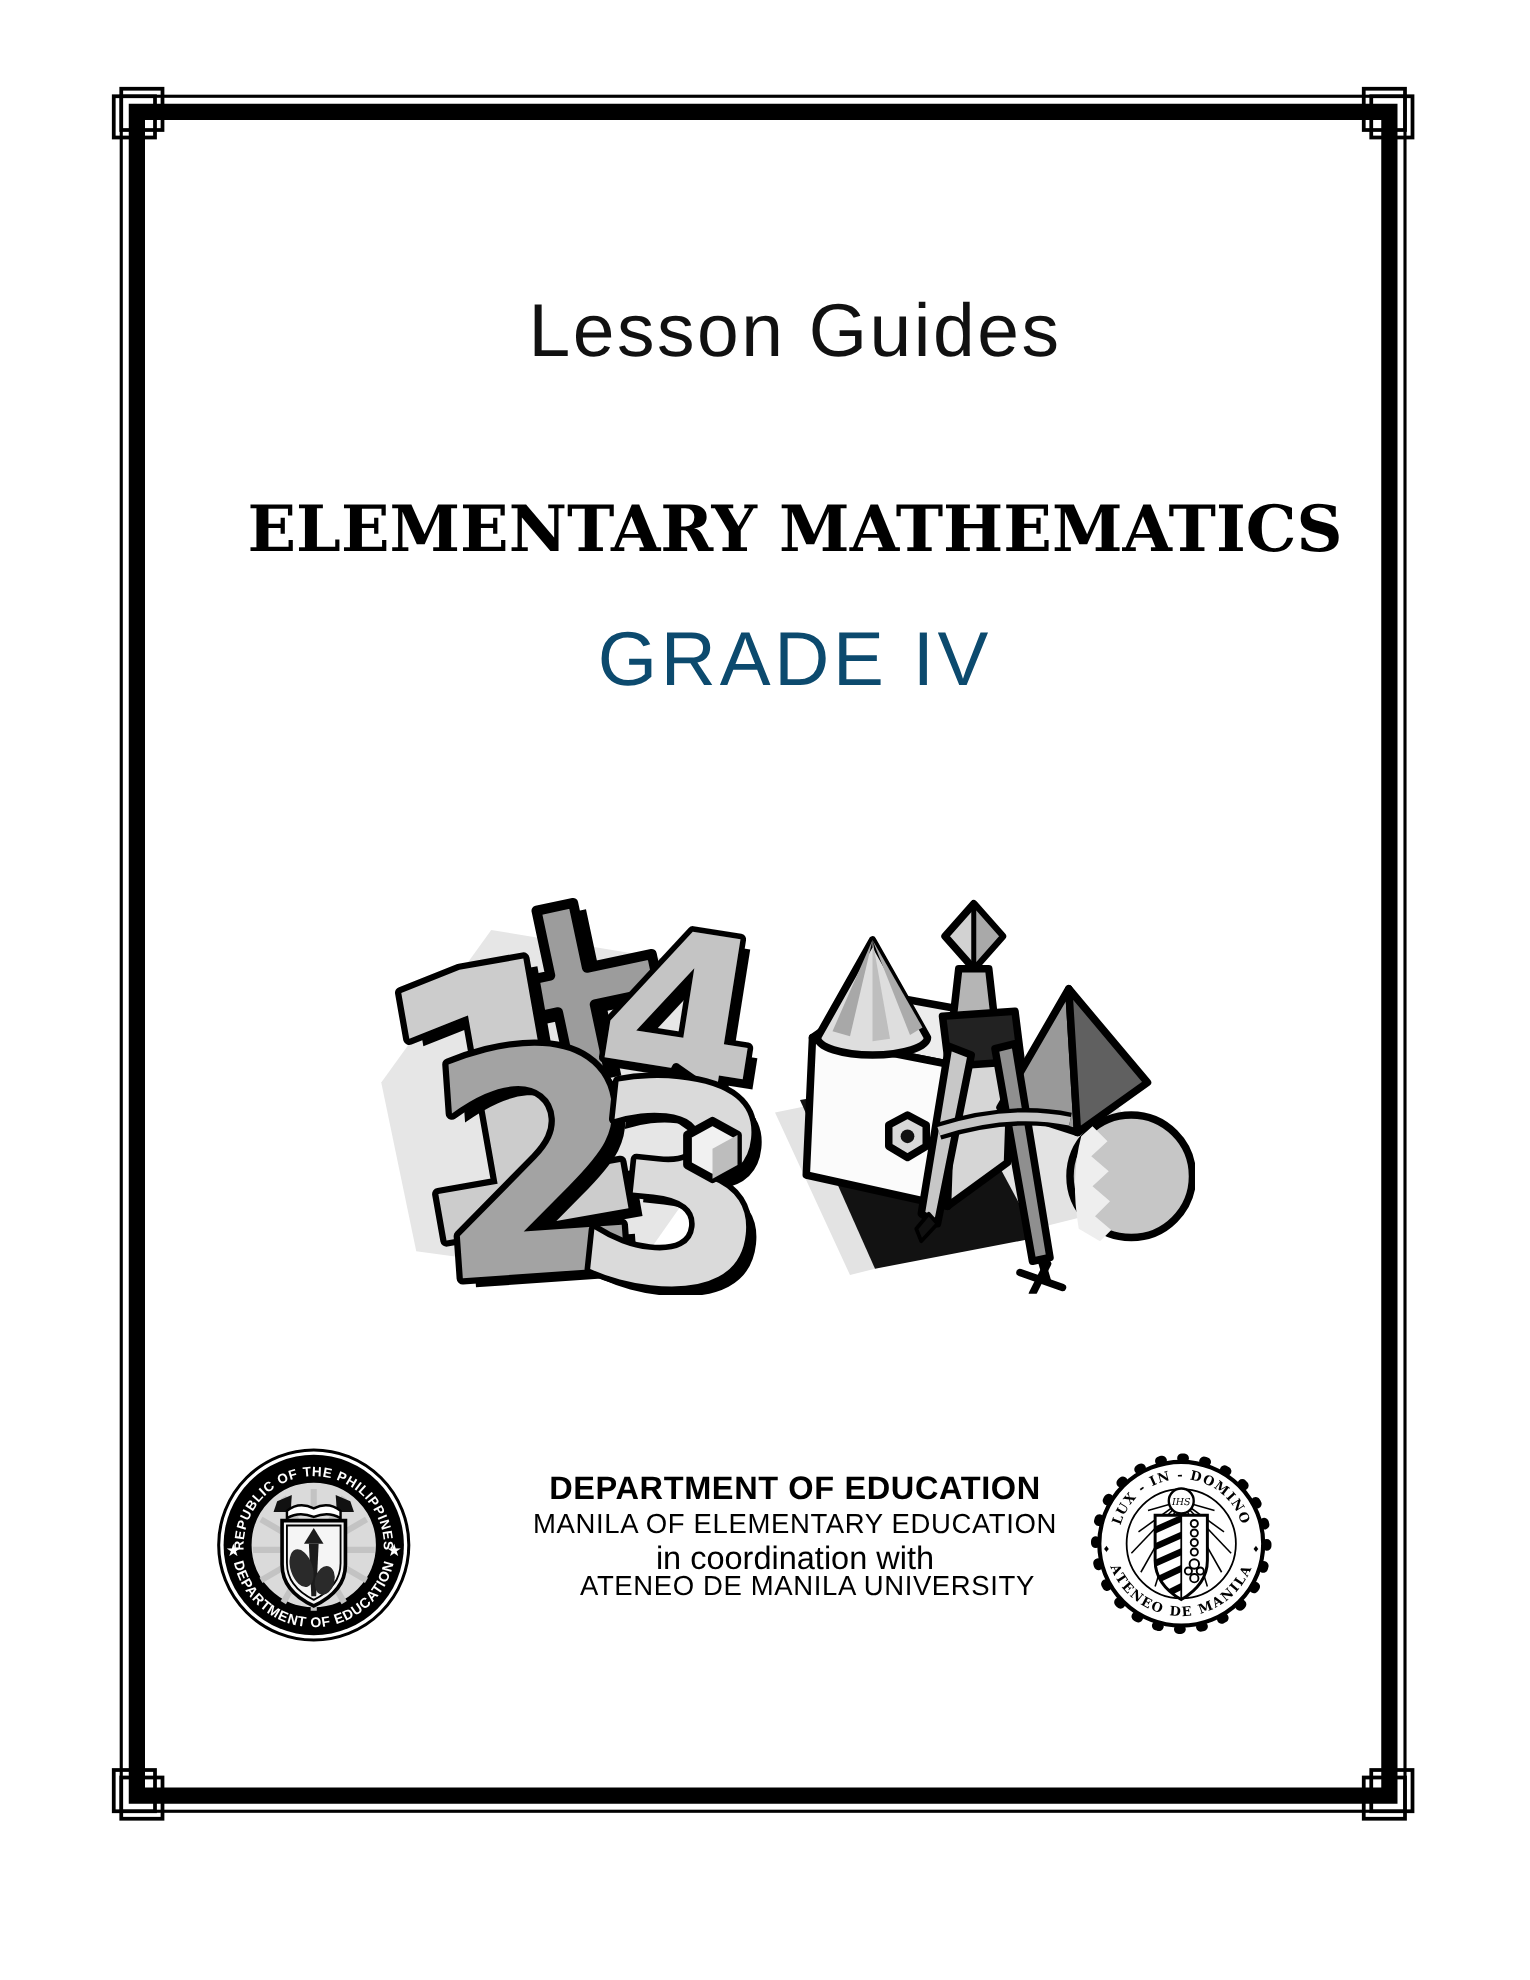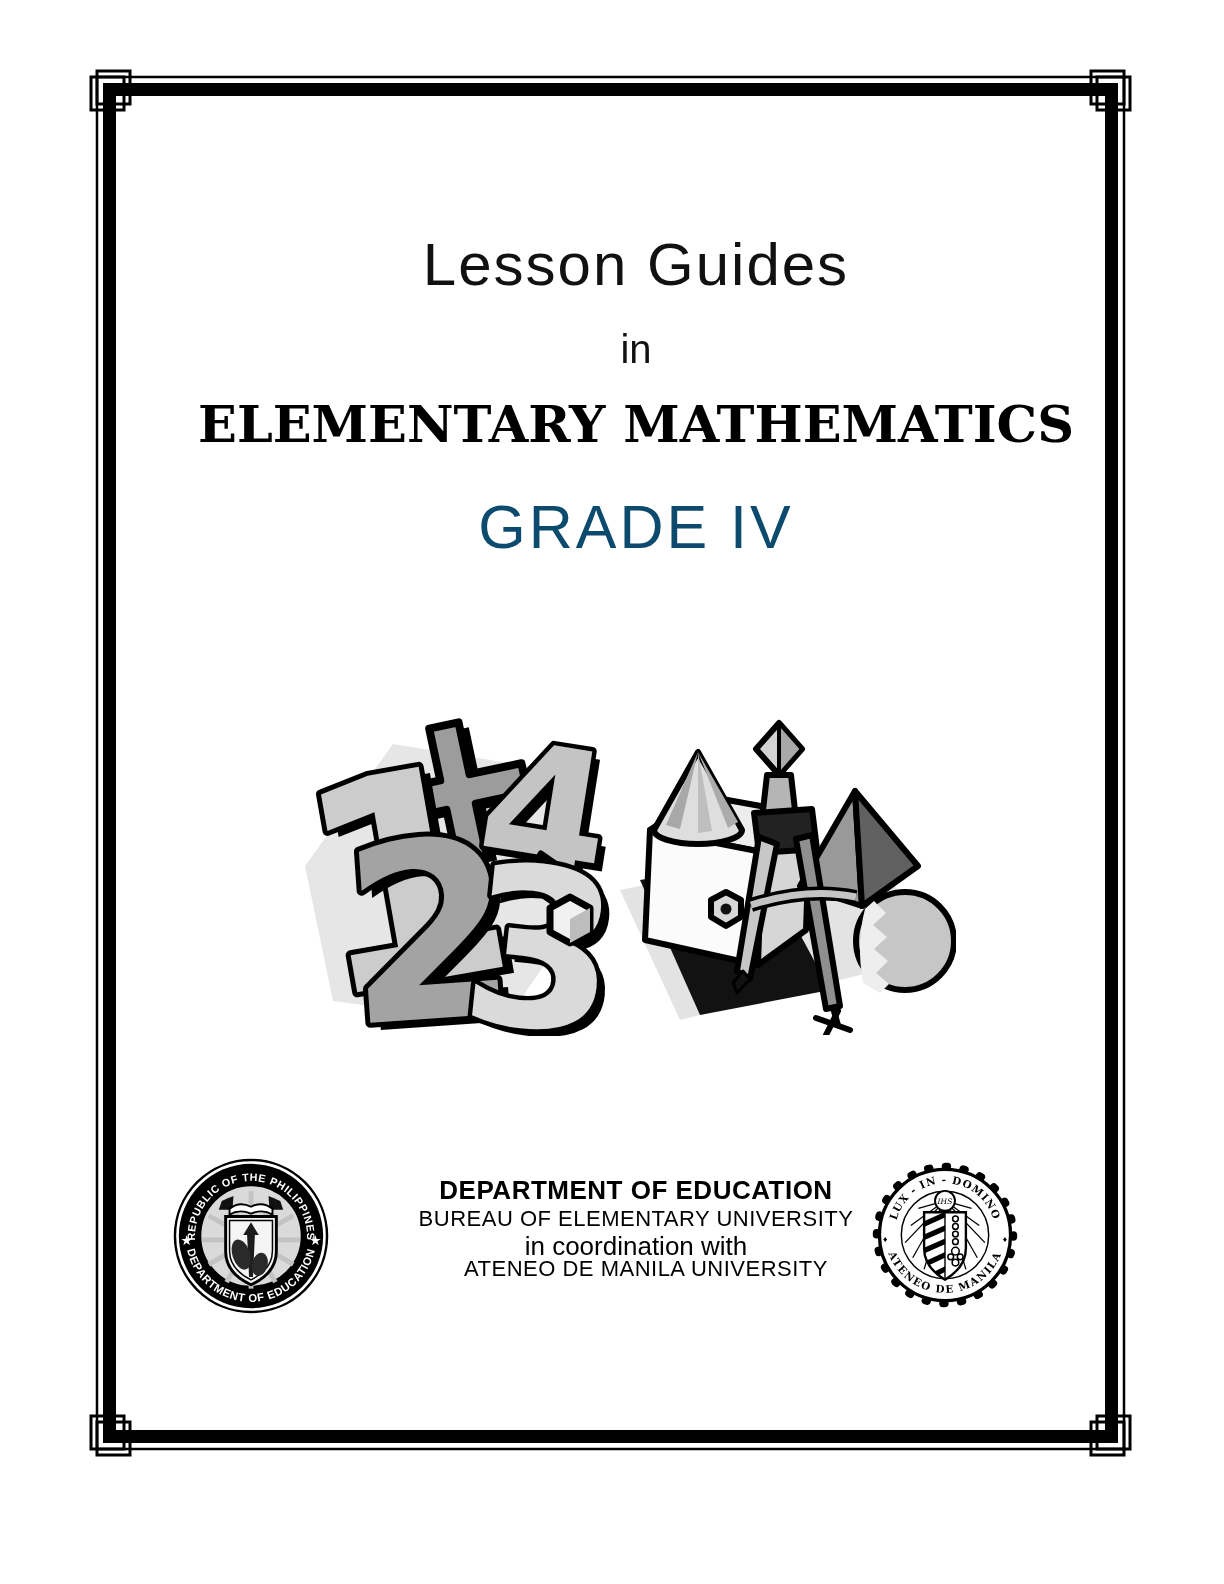--- a/index.html
+++ b/index.html
@@ -38,21 +38,20 @@
       <rect x="1097" y="77" width="33" height="33"></rect>
         <rect x="1091" y="71" width="33" height="33"></rect>
       <rect x="91" y="1416" width="33" height="33"></rect>
         <rect x="97" y="1422" width="33" height="33"></rect>
       <rect x="1097" y="1416" width="33" height="33"></rect>
         <rect x="1091" y="1422" width="33" height="33"></rect>
     </g>
   </svg>
 
   <div class="abs centered title-lesson">Lesson Guides</div>
-  <div class="abs centered title-in">in</div>
   <div class="abs centered title-main">ELEMENTARY MATHEMATICS</div>
   <div class="abs centered title-grade">GRADE IV</div>
 
   <svg class="abs" style="left:293px;top:706px;" width="322" height="330" viewBox="0 0 322 330">
     <polygon points="12,160 100,38 245,62 300,190 210,318 40,295" fill="#e6e6e6"></polygon>
 
     <g transform="rotate(-12 165 86)">
       <path d="M150,18 h30 v53 h53 v30 h-53 v53 h-30 v-53 h-53 v-30 h53 Z" transform="translate(9,7)" fill="#000"></path>
       <path d="M150,18 h30 v53 h53 v30 h-53 v53 h-30 v-53 h-53 v-30 h53 Z" fill="#9c9c9c" stroke="#000" stroke-width="8" stroke-linejoin="round"></path>
     </g>
@@ -224,17 +223,17 @@
       <textPath href="#at-top-arc" startOffset="50%" text-anchor="middle">LUX - IN - DOMINO</textPath>
     </text>
     <text fill="#000" font-family="DejaVu Serif, serif" font-size="11" font-weight="bold" letter-spacing="1.5">
       <textPath href="#at-bot-arc" startOffset="50%" text-anchor="middle">ATENEO DE MANILA</textPath>
     </text>
     <text x="17" y="87" text-anchor="middle" font-size="9" fill="#000">♦</text>
     <text x="143" y="87" text-anchor="middle" font-size="9" fill="#000">♦</text>
   </svg>
 
   <div class="abs centered f-dept">DEPARTMENT OF EDUCATION</div>
-  <div class="abs centered f-bureau">BUREAU OF ELEMENTARY UNIVERSITY</div>
+  <div class="abs centered f-bureau">MANILA OF ELEMENTARY EDUCATION</div>
   <div class="abs centered f-coord">in coordination with</div>
   <div class="abs centered f-univ">ATENEO DE MANILA UNIVERSITY</div>
 
 </div>
 
 </body></html>

